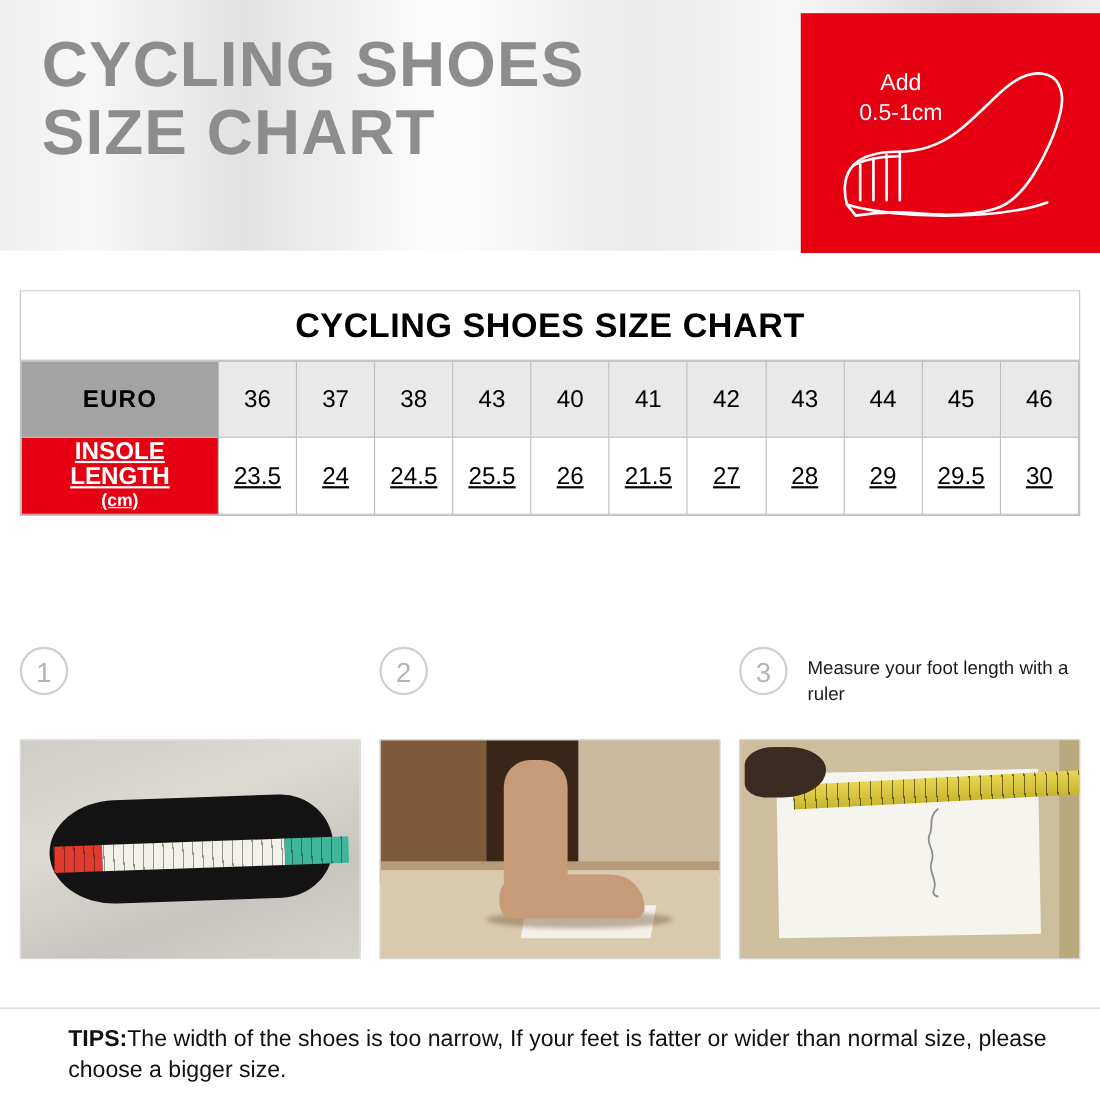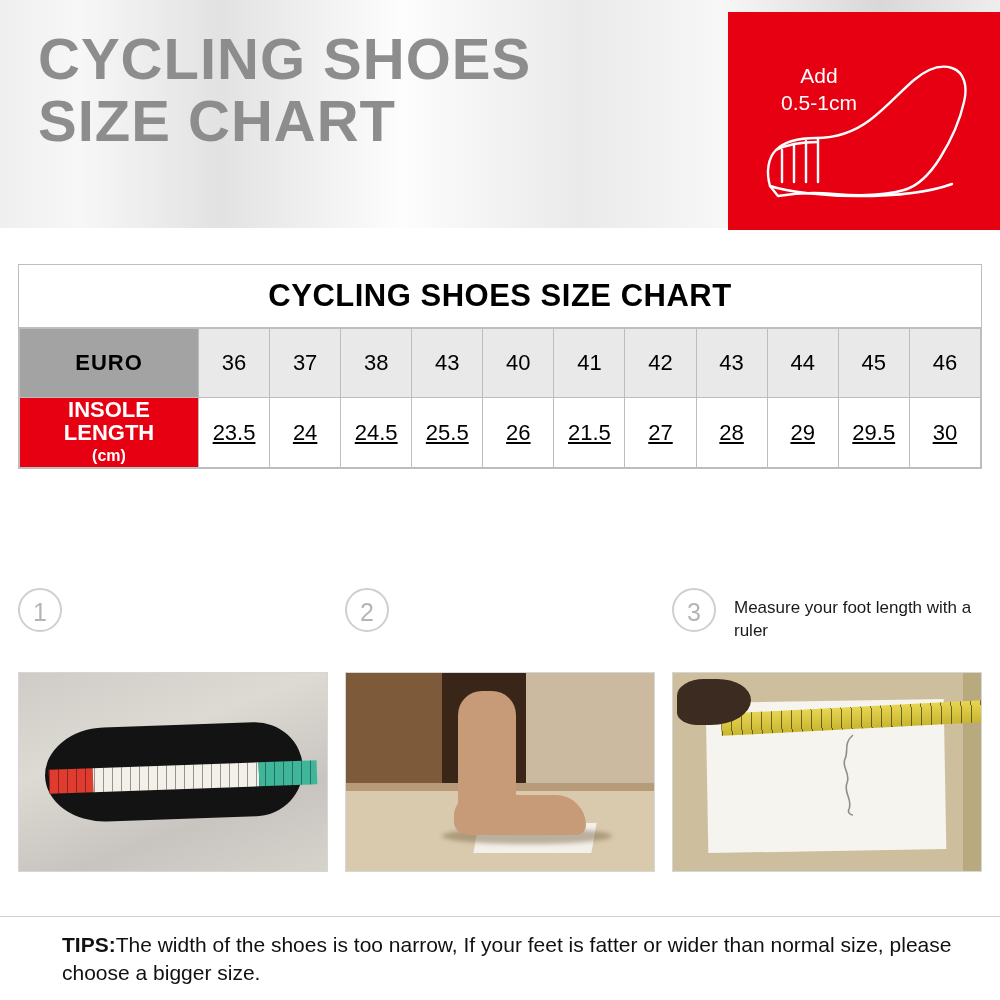--- a/index.html
+++ b/index.html
@@ -110,20 +110,21 @@
     background: #e9e9e9;
     font-size: 23px;
   }
   td.rowhead-insole {
     width: 178px;
     background: #e60012;
     color: #ffffff;
     font-weight: bold;
     font-size: 19px;
     line-height: 23px;
+    text-decoration: underline;
   }
   td.rowhead-insole .unit {
     display: block;
     font-size: 16px;
     font-weight: bold;
   }
   td.insole-cell {
     background: #ffffff;
     font-size: 23px;
     text-decoration: underline;

